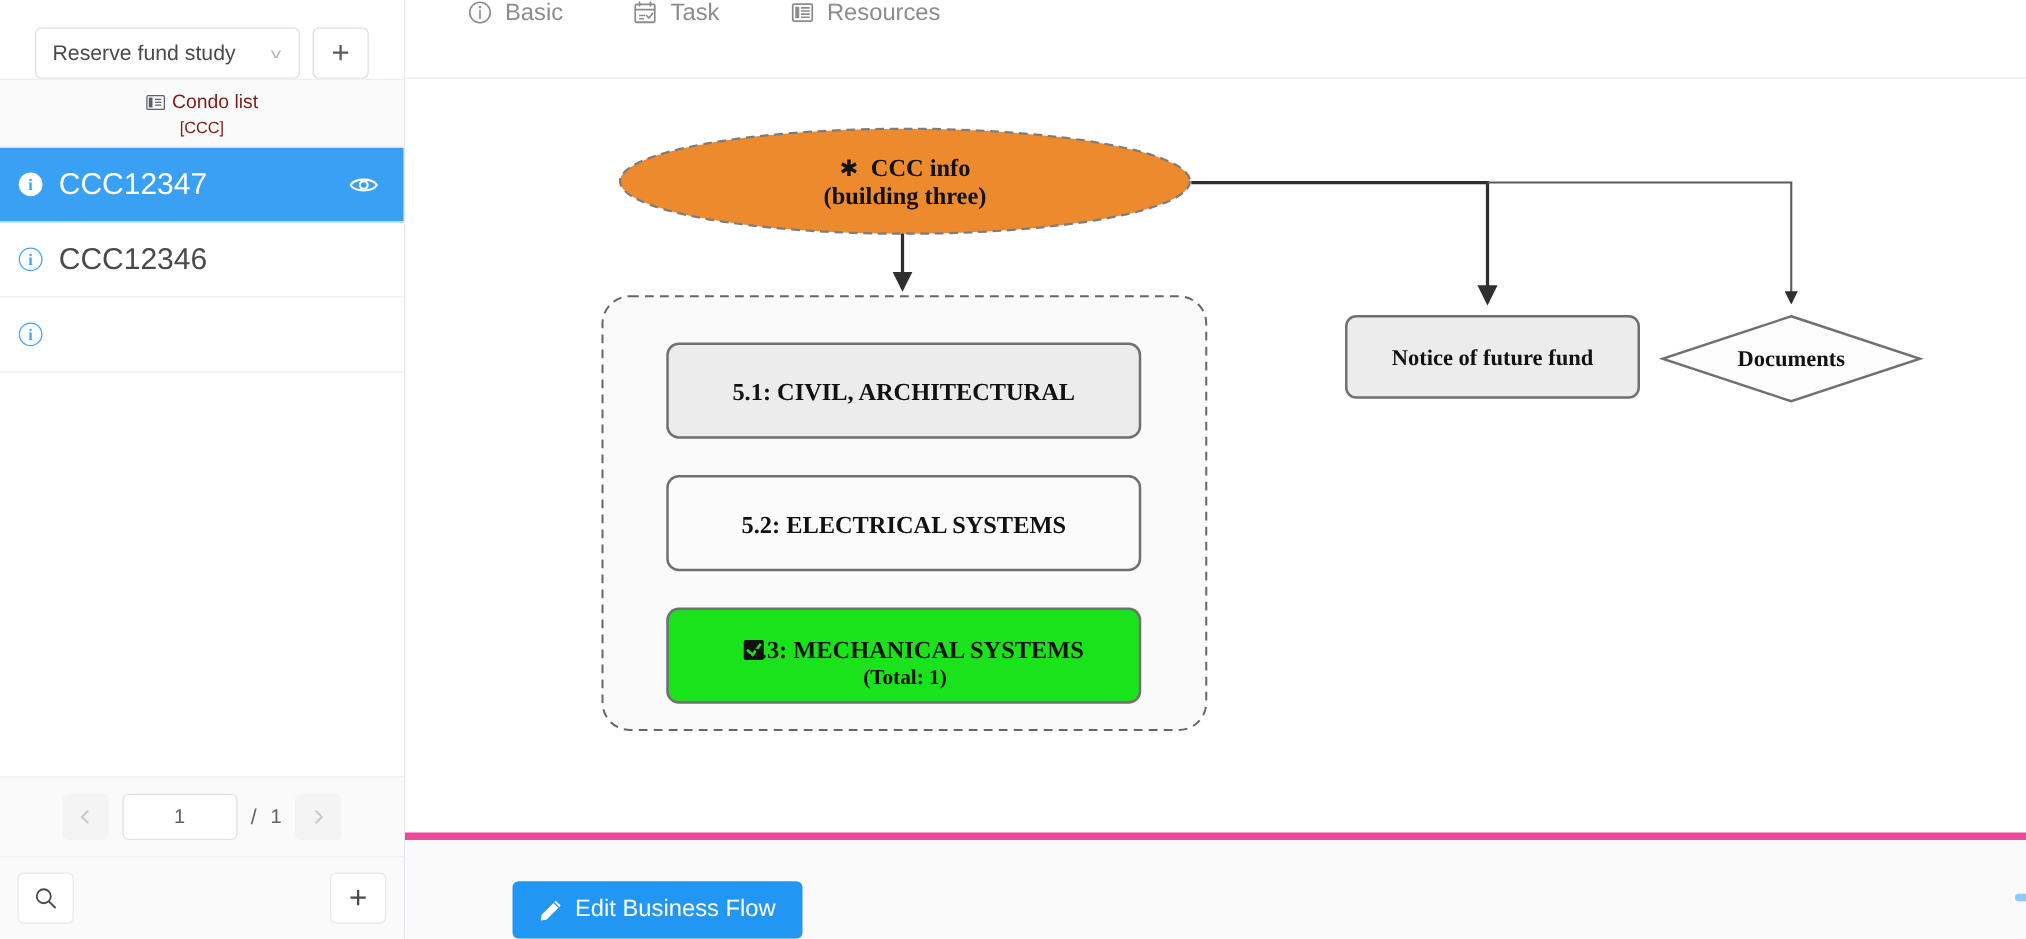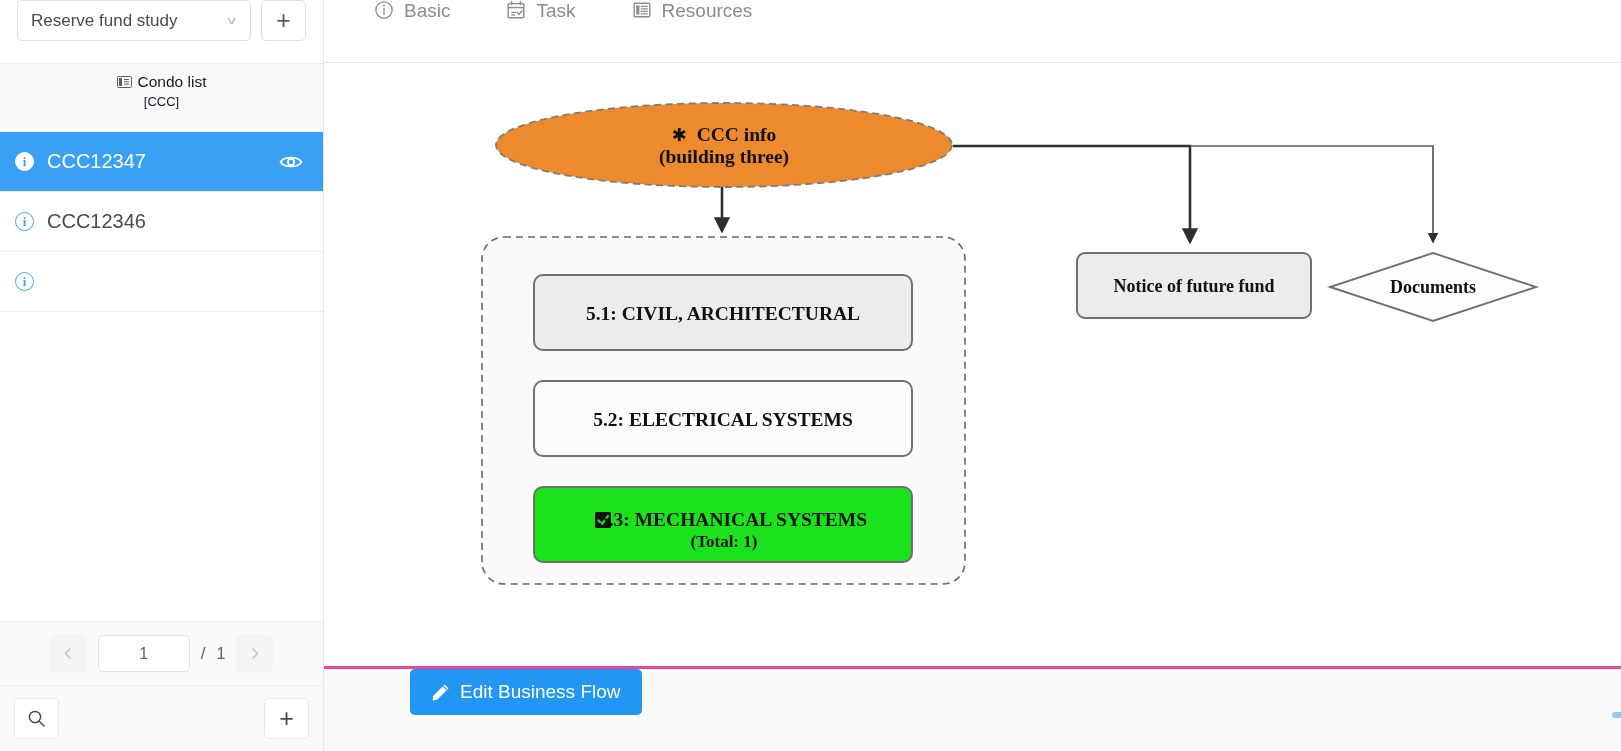--- a/index.html
+++ b/index.html
@@ -13,22 +13,22 @@
 
   
   .sidebar {
     width: 324px; height: 751px;
     background: #ffffff;
     border-right: 1px solid #e4e7ed;
     display: flex; flex-direction: column;
     position: relative;
   }
   .sidebar-top {
-    height: 63px; display: flex; align-items: flex-start;
-    padding: 0 17px; gap: 10px;
+    height: 63px; display: flex; align-items: flex-end;
+    padding: 0 28px; gap: 10px;
     background: #fff;
   }
   .study-select {
     flex: 1; height: 41px;
     border: 1px solid #dcdfe6; border-radius: 5px;
     display: flex; align-items: center; justify-content: space-between;
     padding: 0 13px;
     color: #4a4a4a; font-size: 17px;
     background: #fff; cursor: pointer;
   }
@@ -40,23 +40,23 @@
     width: 45px; height: 41px;
     border: 1px solid #dcdfe6; border-radius: 5px;
     background: #fff; color: #5a5a5a; font-size: 25px; font-weight: 300;
     display: flex; align-items: center; justify-content: center;
     cursor: pointer; line-height: 1;
   }
   .list-header {
     border-top: 1px solid #ebeef2;
     border-bottom: 1px solid #ebeef2;
     background: #fafafa;
-    padding: 7px 0 19px 0;
+    padding: 7px 0 5px 0;
     text-align: center;
-    color: #0f172a; font-size: 15.5px; line-height: 1.45;
+    color: #7f1d1d; font-size: 15.5px; line-height: 1.45;
   }
   .list-header .hdr-line1 { display: flex; align-items: center; justify-content: center; gap: 6px; }
   .list-header .hdr-line2 { font-size: 13px; }
 
   .list-icon {
     display: inline-block; width: 15px; height: 12px;
     border: 1.6px solid #5c6066; border-radius: 1.5px;
     position: relative; flex: none;
   }
   .list-icon::before {
@@ -70,21 +70,21 @@
   }
 
   .condo-list { flex: 1; overflow: hidden; background: #fff; }
   .condo-item {
     height: 60px; display: flex; align-items: center;
     padding: 0 20px 0 15px;
     border-bottom: 1px solid #ebeef2;
     cursor: pointer; gap: 13px;
   }
   .condo-item.selected { background: #3aa0f3; }
-  .condo-item .label { font-size: 20px; color: #4a4a4a; flex: 1; }
+  .condo-item .label { font-size: 24px; color: #4a4a4a; flex: 1; }
   .condo-item.selected .label { color: #ffffff; }
 
   .info-icon {
     width: 19px; height: 19px; border-radius: 50%;
     border: 1.6px solid #41a7f5; color: #41a7f5;
     font-size: 13px; font-weight: bold; font-family: "Liberation Serif", serif;
     display: flex; align-items: center; justify-content: center;
     flex: none; line-height: 1;
   }
   .condo-item.selected .info-icon {
@@ -137,22 +137,22 @@
   .tab.active::after {
     content: ""; position: absolute; left: 0; right: 0; bottom: -1px;
     height: 3px; background: #2196f3;
   }
   .tab .ticon { width: 20px; height: 20px; flex: none; display: block; }
 
   .canvas { flex: 1; position: relative; background: #ffffff; overflow: hidden; font-weight: bold; }
   .canvas svg { position: absolute; left: 0; top: 0; }
 
   .bottombar {
-    height: 85px; border-top: 3px solid #ec4899; background: #fafafa;
-    display: flex; align-items: flex-start; position: relative;
+    height: 85px; border-top: 6px solid #ec4899; background: #fafafa;
+    display: flex; align-items: flex-end; position: relative;
   }
   .edit-btn {
     margin-left: 86px;
     background: #2196f3; color: #fff; border: none; border-radius: 5px;
     height: 46px; padding: 0 21px; font-size: 19px; cursor: pointer;
     display: flex; align-items: center; gap: 10px;
     font-family: "Liberation Sans", sans-serif;
   }
   .pencil { width: 19px; height: 19px; flex: none; }
 

